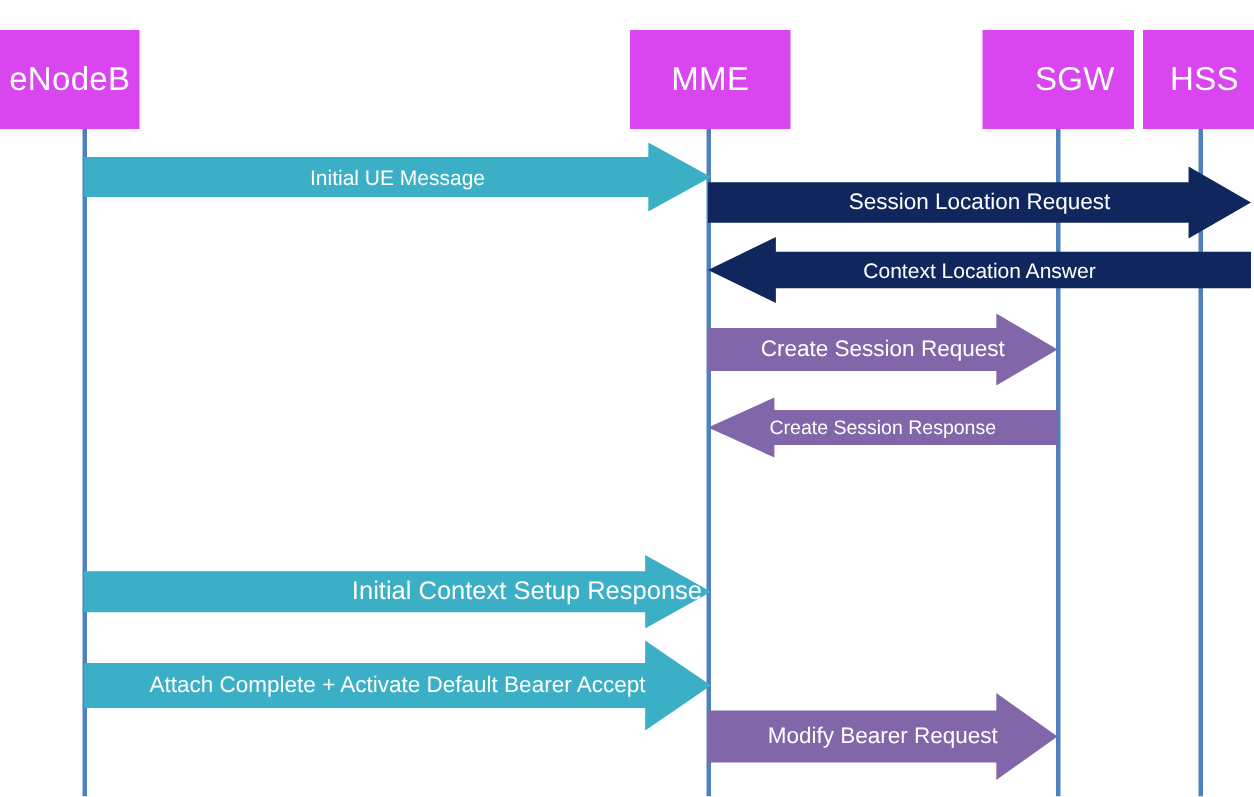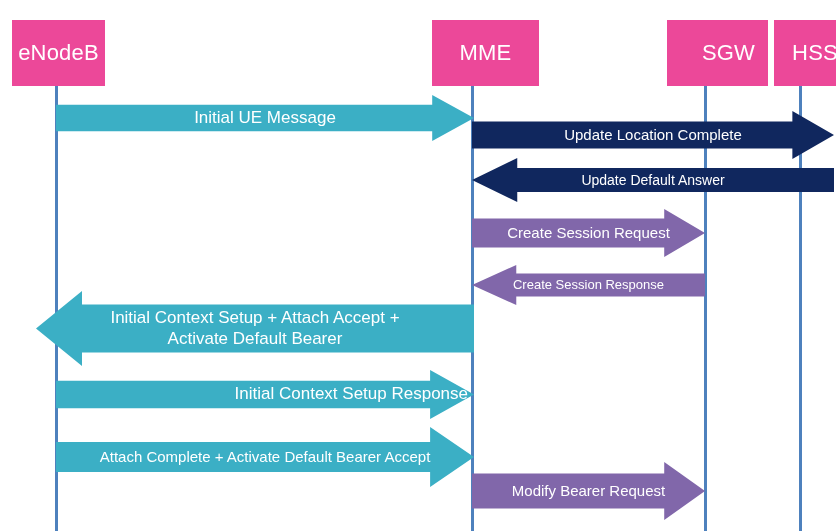--- a/index.html
+++ b/index.html
@@ -8,30 +8,29 @@
     background:#ffffff;
     font-family:"Liberation Sans", sans-serif;
     overflow:hidden;
     position:relative;
   }
   #diagram{
     position:absolute;left:0;top:0;width:836px;height:531px;
   }
   .node-box{
     position:absolute;
-    background:#ec4899;
+    background:#d946ef;
     color:#ffffff;
     display:flex;
     align-items:center;
     justify-content:center;
     font-size:22px;
     font-weight:400;
     letter-spacing:0.2px;
     box-sizing:border-box;
-    margin-left:12px;
   }
   .lifeline{
     position:absolute;
     width:3px;
     background:#4E81BD;
   }
   .msg{
     position:absolute;
     display:flex;
     align-items:center;
@@ -57,55 +56,49 @@
   }
 </style>
 </head>
 <body>
 
 <div id="diagram">
     <div class="lifeline" style="left: 55px; top: 86px; height: 445px; z-index: 1;"></div>
     <div class="lifeline" style="left: 471px; top: 86px; height: 445px; z-index: 1;"></div>
     <div class="lifeline" style="left: 704px; top: 86px; height: 445px; z-index: 1;"></div>
     <div class="lifeline" style="left: 799px; top: 86px; height: 445px; z-index: 1;"></div>
-    <div class="msg" style="left: 56px; top: 95px; width: 418px; height: 46px; font-size: 17px; z-index: 2;">
+    <div class="msg" style="left: 56px; top: 95px; width: 418px; height: 46px; font-size: 14px; z-index: 2;">
       <svg viewBox="0 0 418 46" preserveAspectRatio="none">
         <polygon points="0.00,9.66 376.20,9.66 376.20,0.00 418.00,23.00 376.20,46.00 376.20,36.34 0.00,36.34" fill="#3BAFC5"></polygon>
       </svg>
       <span style="margin-top: 0px;">Initial UE Message</span>
     </div>
     <div class="msg" style="left: 472px; top: 111px; width: 362px; height: 48px; font-size: 15px; z-index: 2;">
       <svg viewBox="0 0 362 48" preserveAspectRatio="none">
         <polygon points="0.00,10.56 320.37,10.56 320.37,0.00 362.00,24.00 320.37,48.00 320.37,37.44 0.00,37.44" fill="#10275E"></polygon>
       </svg>
-      <span style="margin-top: 0px;">Update Location Complete</span>
+      <span style="margin-top: 0px;">Session Location Request</span>
     </div>
     <div class="msg" style="left: 472px; top: 158px; width: 362px; height: 44px; font-size: 14px; z-index: 2;">
       <svg viewBox="0 0 362 44" preserveAspectRatio="none">
         <polygon points="362.00,9.90 45.25,9.90 45.25,0.00 0.00,22.00 45.25,44.00 45.25,34.10 362.00,34.10" fill="#10275E"></polygon>
       </svg>
-      <span style="margin-top: 0px;">Update Default Answer</span>
+      <span style="margin-top: 0px;">Context Location Answer</span>
     </div>
     <div class="msg" style="left: 472px; top: 265px; width: 233px; height: 40px; font-size: 13px; z-index: 2;">
       <svg viewBox="0 0 233 40" preserveAspectRatio="none">
         <polygon points="233.00,8.40 44.27,8.40 44.27,0.00 0.00,20.00 44.27,40.00 44.27,31.60 233.00,31.60" fill="#8167AA"></polygon>
       </svg>
       <span style="margin-top: 0px;">Create Session Response</span>
     </div>
     <div class="msg" style="left: 472px; top: 209px; width: 233px; height: 48px; font-size: 15px; z-index: 2;">
       <svg viewBox="0 0 233 48" preserveAspectRatio="none">
         <polygon points="0.00,9.60 192.22,9.60 192.22,0.00 233.00,24.00 192.22,48.00 192.22,38.40 0.00,38.40" fill="#8167AA"></polygon>
       </svg>
       <span style="margin-top: 0px;">Create Session Request</span>
-    </div>
-    <div class="msg" style="left: 36px; top: 291px; width: 438px; height: 75px; font-size: 17px; z-index: 2;">
-      <svg viewBox="0 0 438 75" preserveAspectRatio="none">
-        <polygon points="438.00,13.50 45.99,13.50 45.99,0.00 0.00,37.50 45.99,75.00 45.99,61.50 438.00,61.50" fill="#3BAFC5"></polygon>
-      </svg>
-      <span style="margin-top: 0px;">Initial Context Setup + Attach Accept +<br>Activate Default Bearer</span>
     </div>
     <div class="msg" style="left: 56px; top: 370px; width: 418px; height: 49px; font-size: 17px; z-index: 2;">
       <svg viewBox="0 0 418 49" preserveAspectRatio="none">
         <polygon points="0.00,10.78 374.11,10.78 374.11,0.00 418.00,24.50 374.11,49.00 374.11,38.22 0.00,38.22" fill="#3BAFC5"></polygon>
       </svg>
       <span style="margin-top: 0px; text-align: right;">Initial Context Setup Response</span>
     </div>
     <div class="msg" style="left: 56px; top: 427px; width: 418px; height: 60px; font-size: 15px; z-index: 2;">
       <svg viewBox="0 0 418 60" preserveAspectRatio="none">
         <polygon points="0.00,15.00 374.11,15.00 374.11,0.00 418.00,30.00 374.11,60.00 374.11,45.00 0.00,45.00" fill="#3BAFC5"></polygon>

